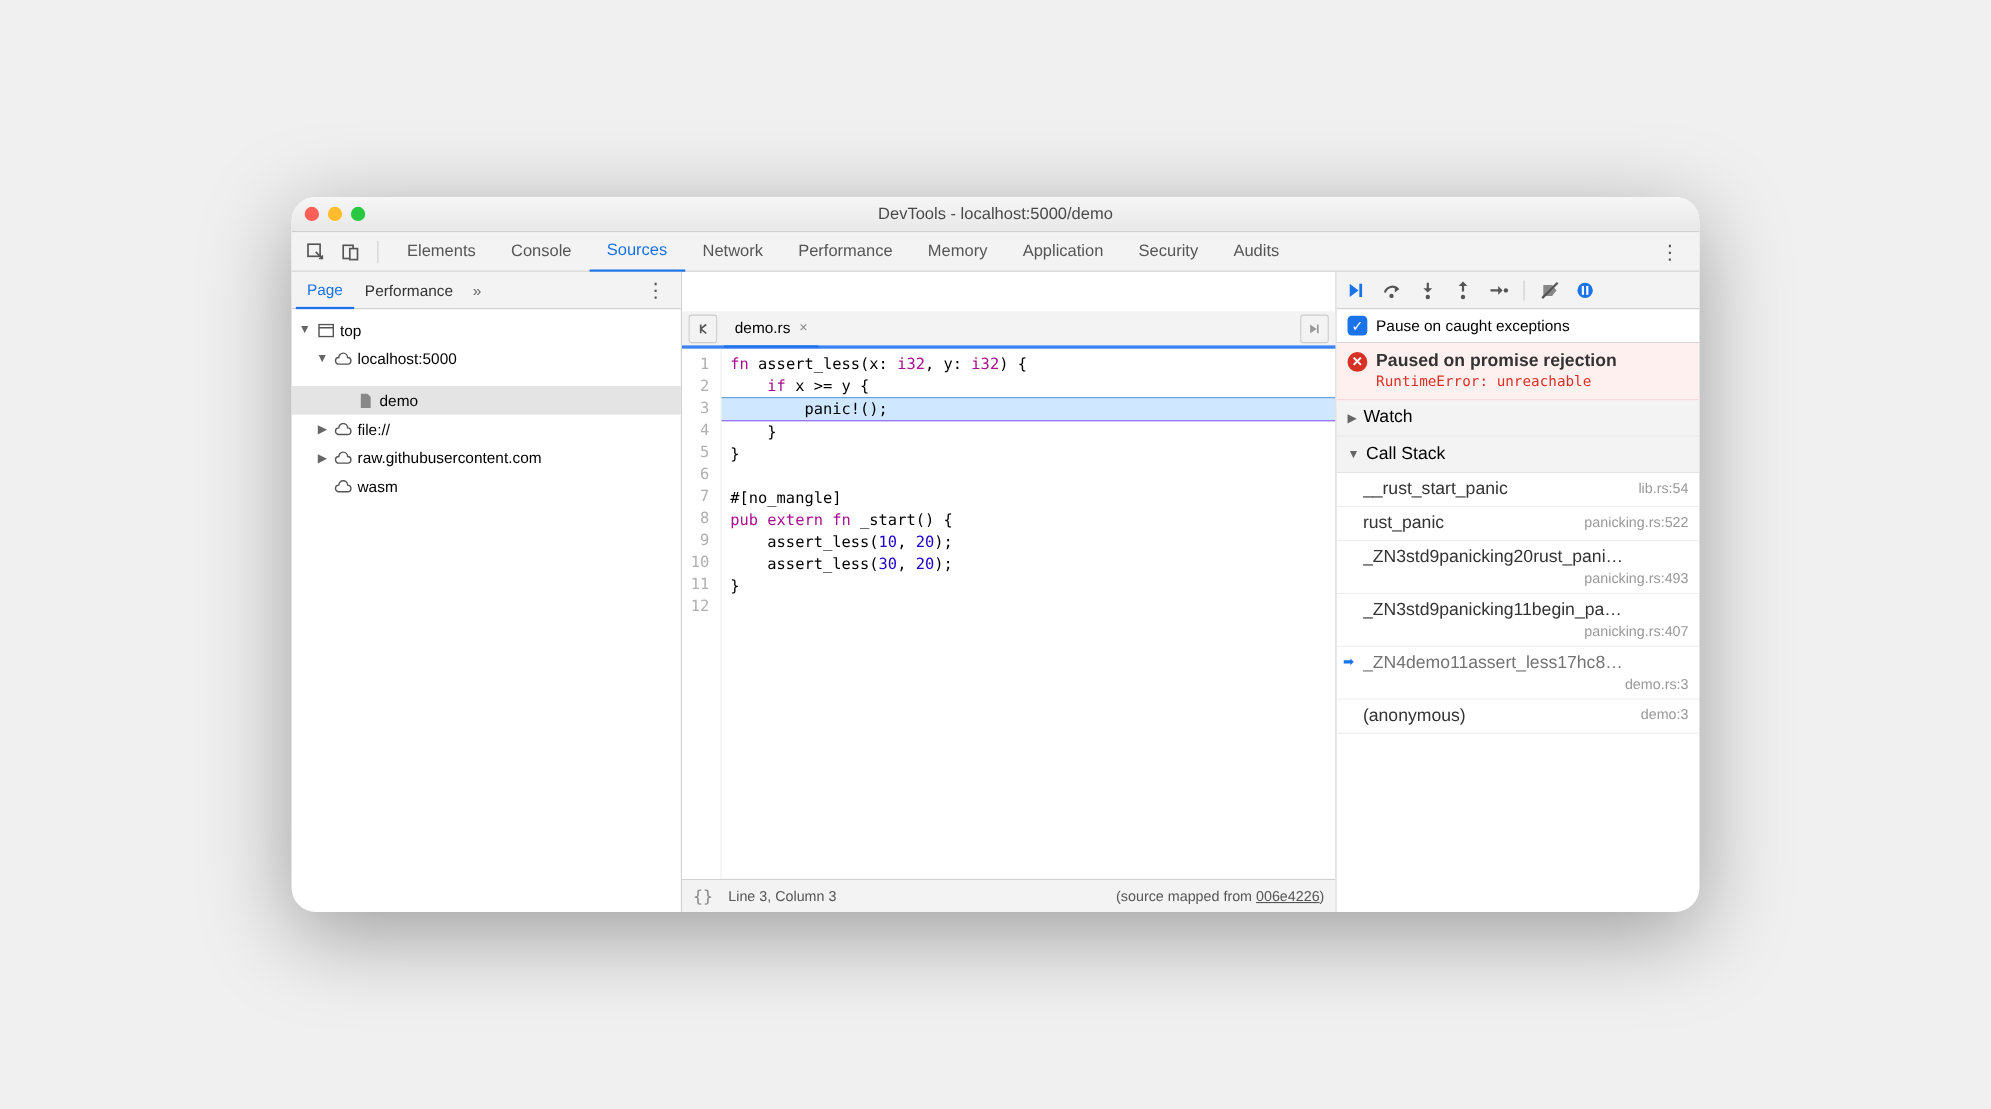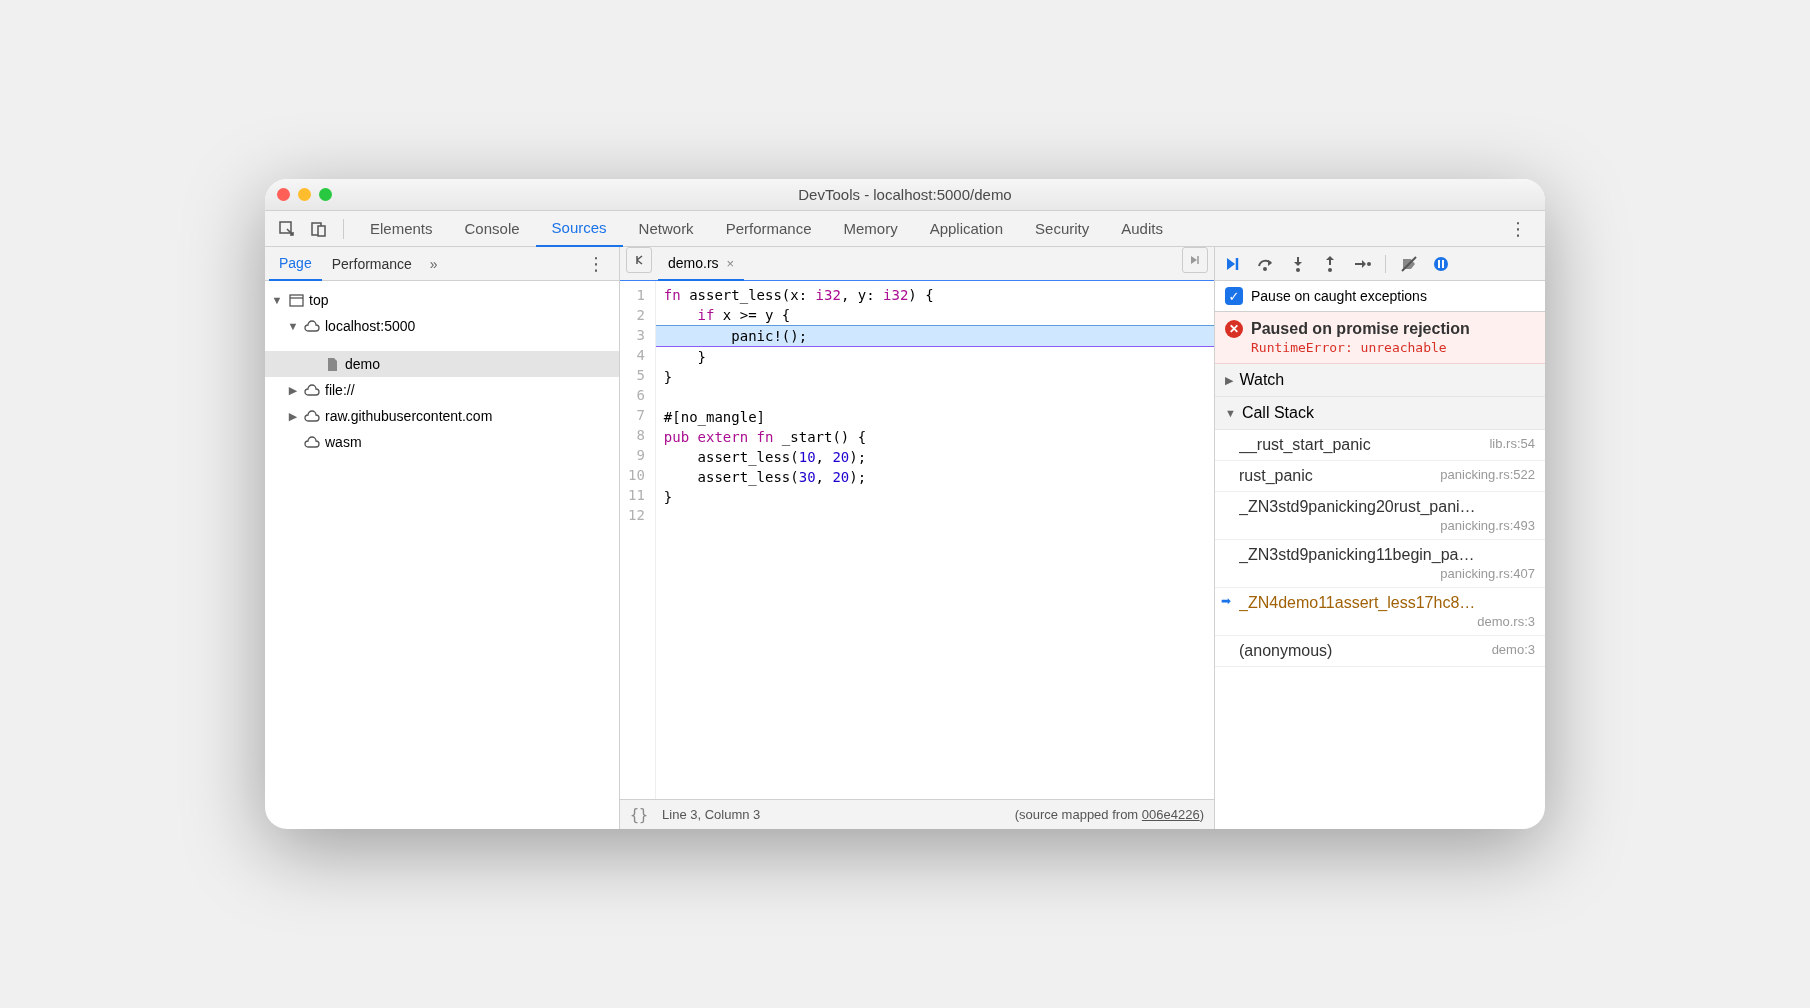--- a/index.html
+++ b/index.html
@@ -92,24 +92,26 @@
 .node.sel { background:#e4e4e4; }
 
 .center {
   flex:1;
   display:flex;
   flex-direction:column;
   border-right:1px solid #d0d0d0;
 }
 .file-tabs {
   height:34px;
-  border-bottom:1px solid #3b82f6;
+  border-bottom:3px solid #3b82f6;
   background:#f3f3f3;
   display:flex;
+  align-items:center;
   padding: 0 6px;
+  margin-top: 36px;
 }
 .nav-back { width:26px; height:26px; border:1px solid #ccc; border-radius:3px; display:flex; align-items:center; justify-content:center; color:#555; cursor:pointer; font-size:13px; }
 .ftab { padding:0 10px; height:34px; display:flex; align-items:center; gap:8px; font-size:14px; cursor:pointer; margin-left:6px; }
 .ftab.active { border-bottom:2px solid #1a73e8; }
 .ftab .x { color:#888; font-size:13px; }
 .run-end { margin-left:auto; width:26px; height:26px; border:1px solid #ccc; border-radius:3px; display:flex; align-items:center; justify-content:center; color:#888; cursor:pointer; font-size:13px; }
 
 .editor {
   flex:1;
   display:flex;
@@ -200,21 +202,21 @@
 .frame {
   padding:6px 10px 6px 24px;
   border-bottom:1px solid #eee;
   cursor:pointer;
   position:relative;
 }
 .frame .fn { color:#333; overflow:hidden; text-overflow:ellipsis; white-space:nowrap; }
 .frame .loc { color:#999; font-size:13px; text-align:right; }
 .frame.row1 { display:flex; justify-content:space-between; gap:22px; }
 .frame.row2 .loc { padding-top:2px; }
-.frame.active .fn { color:#a16207; font-weight:500; }
+.frame.active .fn { color:#737373; font-weight:500; }
 .frame.active::before {
   content:"➡"; position:absolute; left:6px; color:#1a73e8; font-size:12px;
 }
 
 svg { display:block; }
 </style>
 </head>
 <body>
 
 <div class="window">

